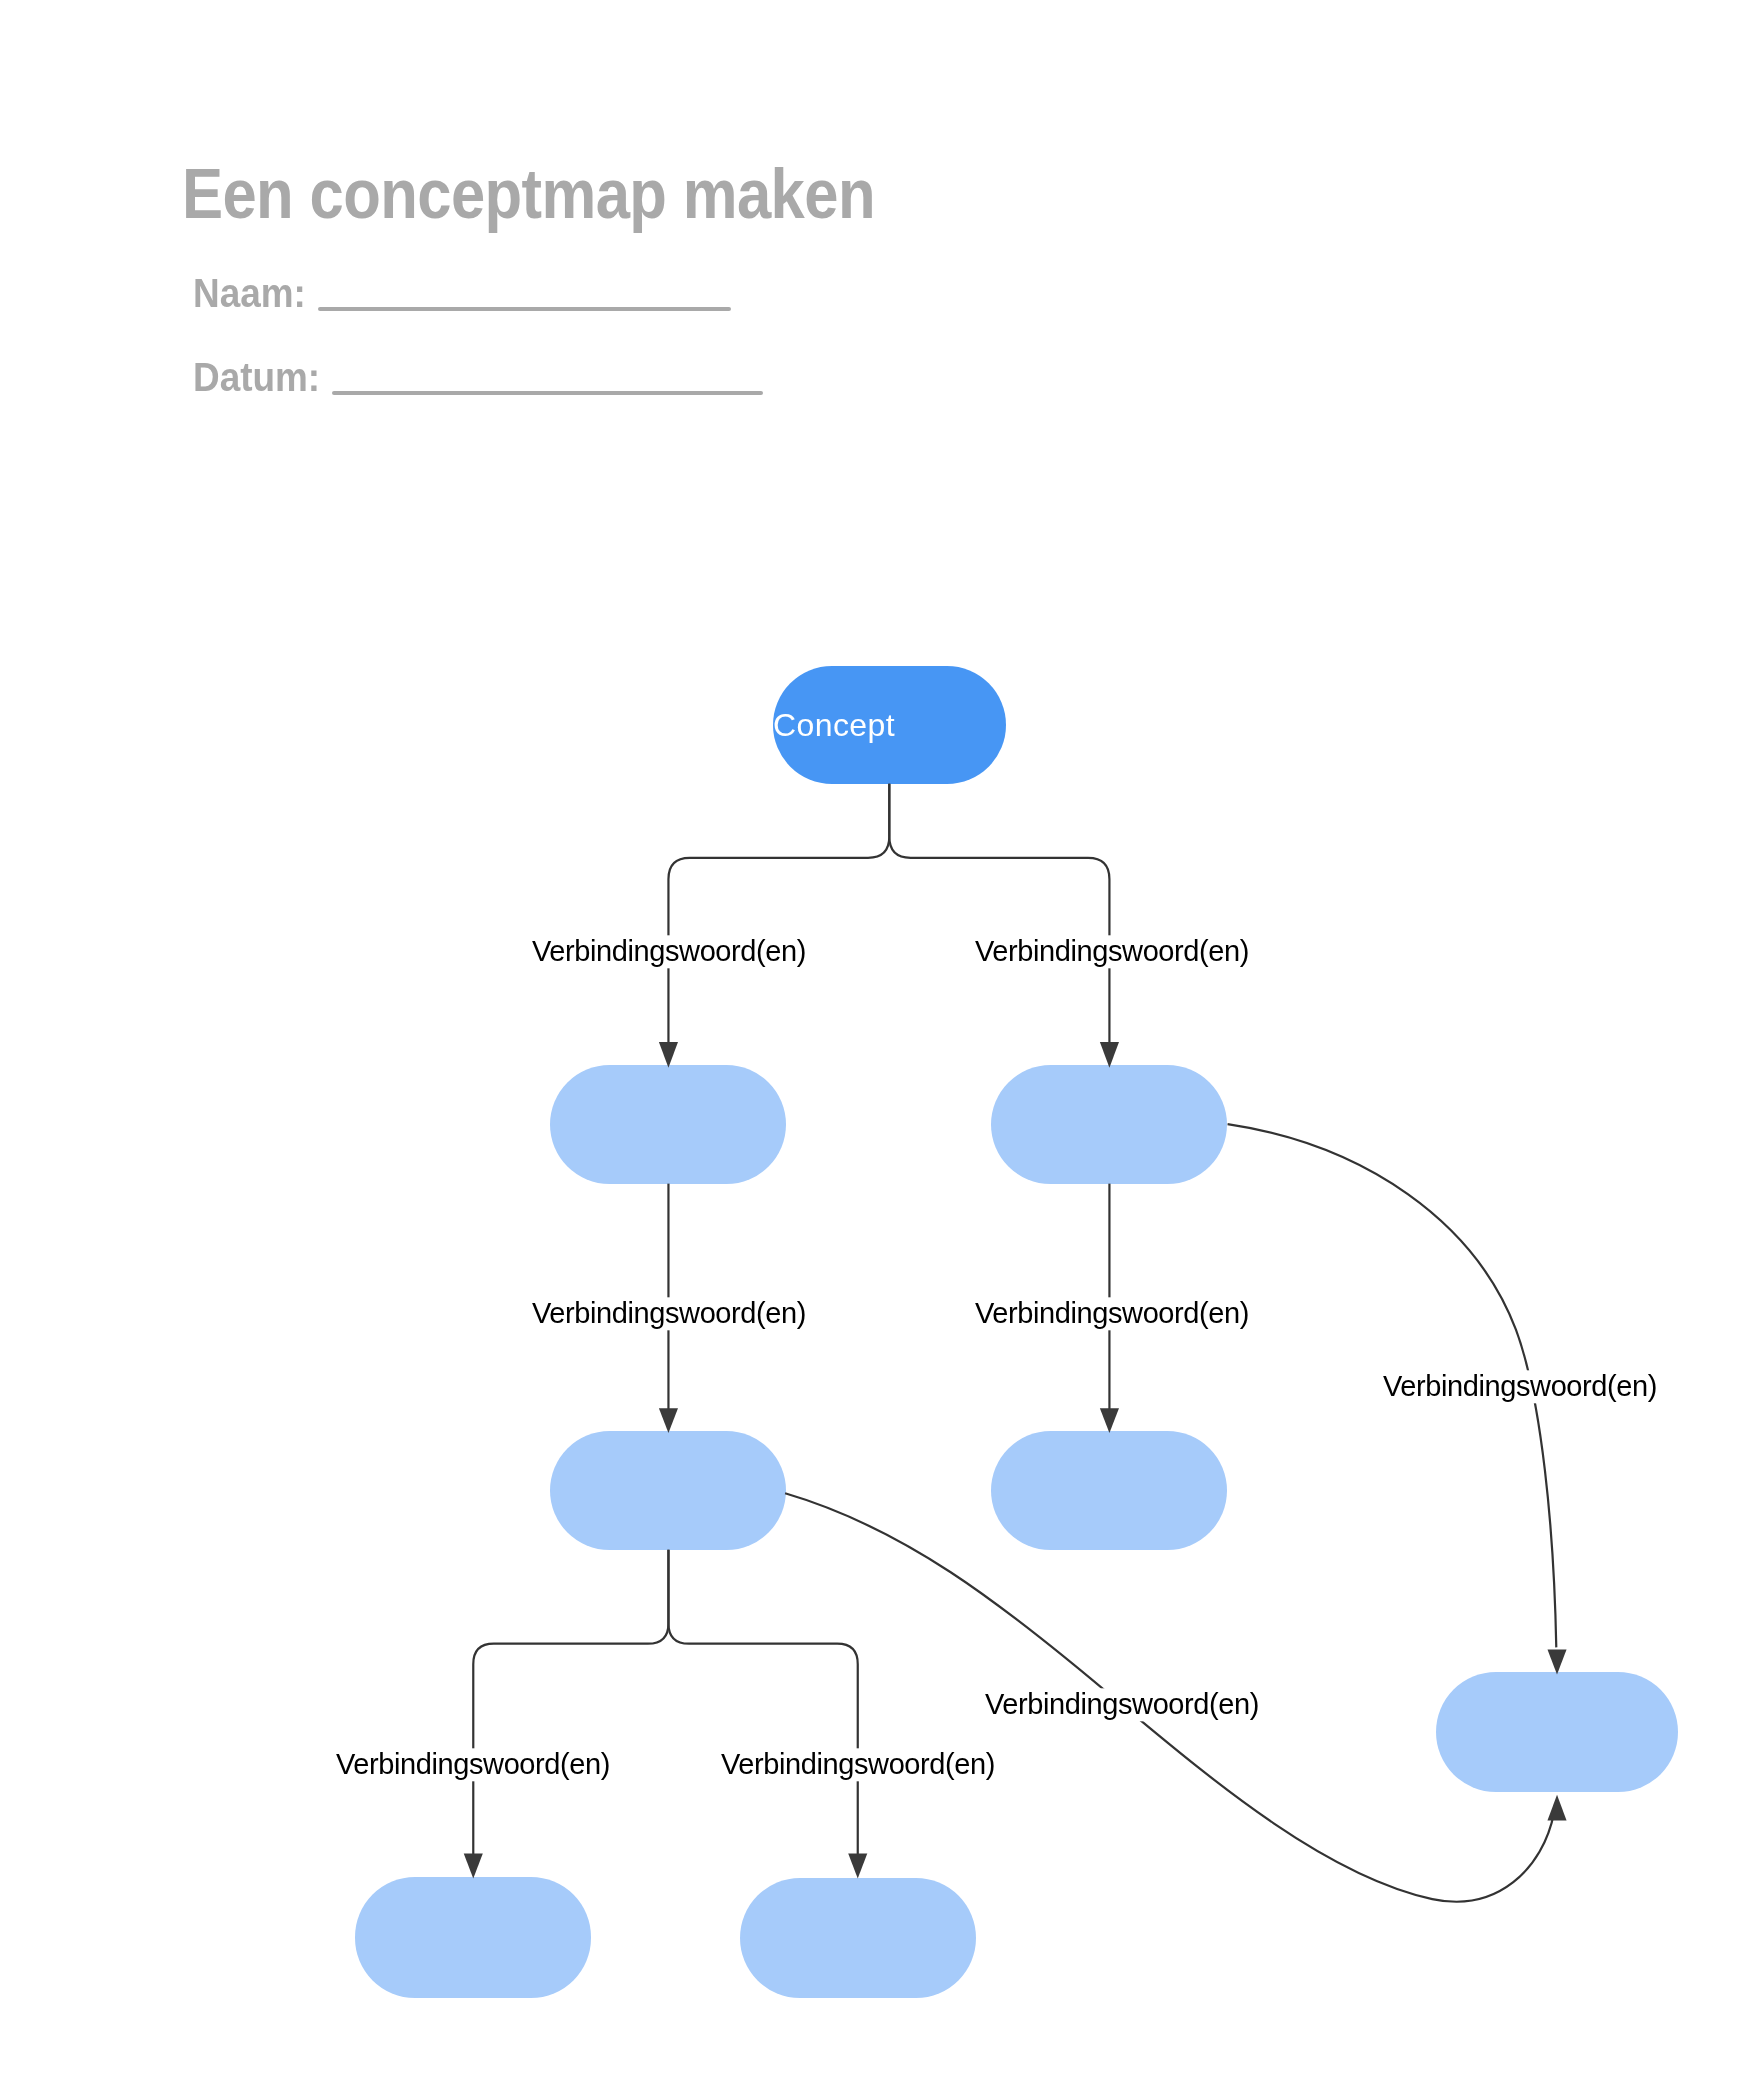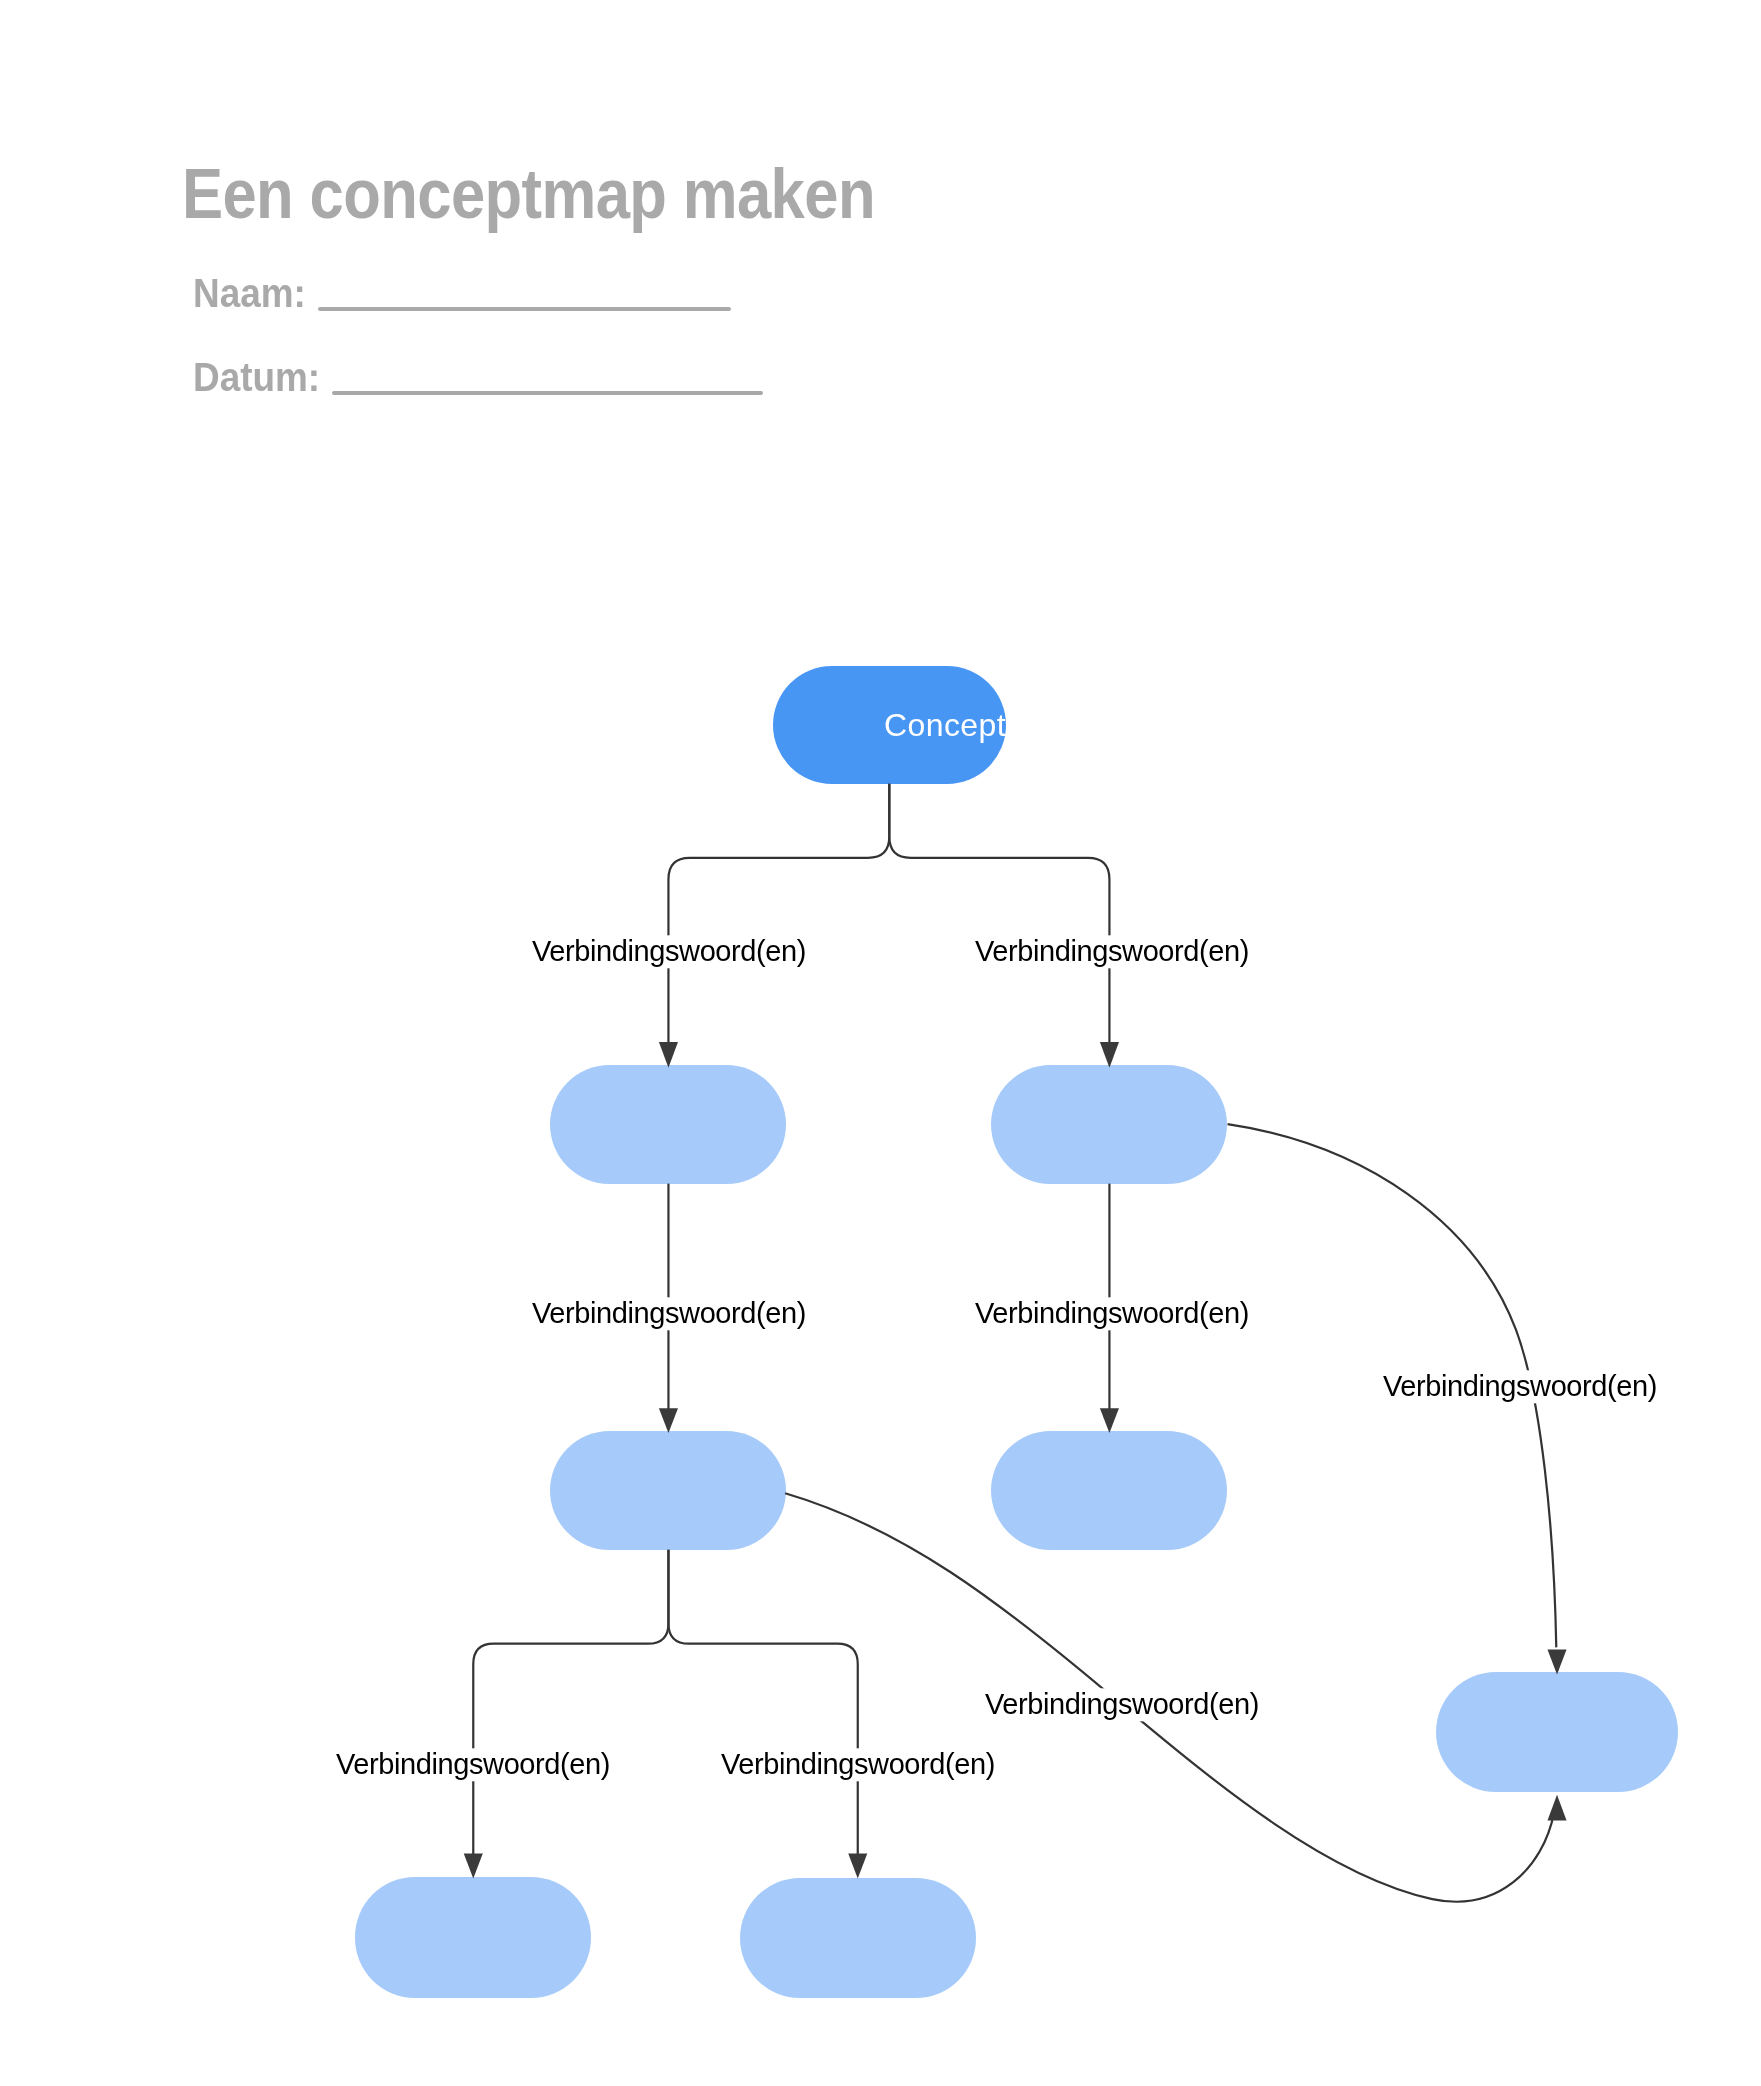--- a/index.html
+++ b/index.html
@@ -20,21 +20,21 @@
   }
   .field-label.naam{left:193px;top:273px;}
   .field-label.datum{left:193px;top:357px;}
   .field-line{position:absolute;height:3.7px;background:#A9A9A9;border-radius:2.2px;}
   .field-line.naam{left:318px;top:307px;width:413px;}
   .field-line.datum{left:332px;top:391px;width:431px;}
   
   .connector-layer{position:absolute;left:0;top:0;z-index:2;pointer-events:none;}
   .node{
     position:absolute;background:#A6CBFA;border-radius:60px;z-index:1;
-    display:flex;align-items:center;justify-content:flex-end;
+    display:flex;align-items:center;justify-content:flex-start;
   }
   .node.root{background:#4796F4;z-index:1;}
   .root-label{color:#ffffff;font-size:32px;letter-spacing:0.4px;}
   .node.root-n   {left:773px;top:666px; width:233px;height:118px;}
   .node.r1-left  {left:550px; top:1065px;width:236px;height:119px;}
   .node.r1-right {left:991px;top:1065px;width:236px;height:119px;}
   .node.r2-left  {left:550px; top:1431px;width:236px;height:119px;}
   .node.r2-right {left:991px;top:1431px;width:236px;height:119px;}
   .node.b-left   {left:355px; top:1877px;width:236px;height:121px;}
   .node.b-right  {left:740px;top:1878px;width:236px;height:120px;}

